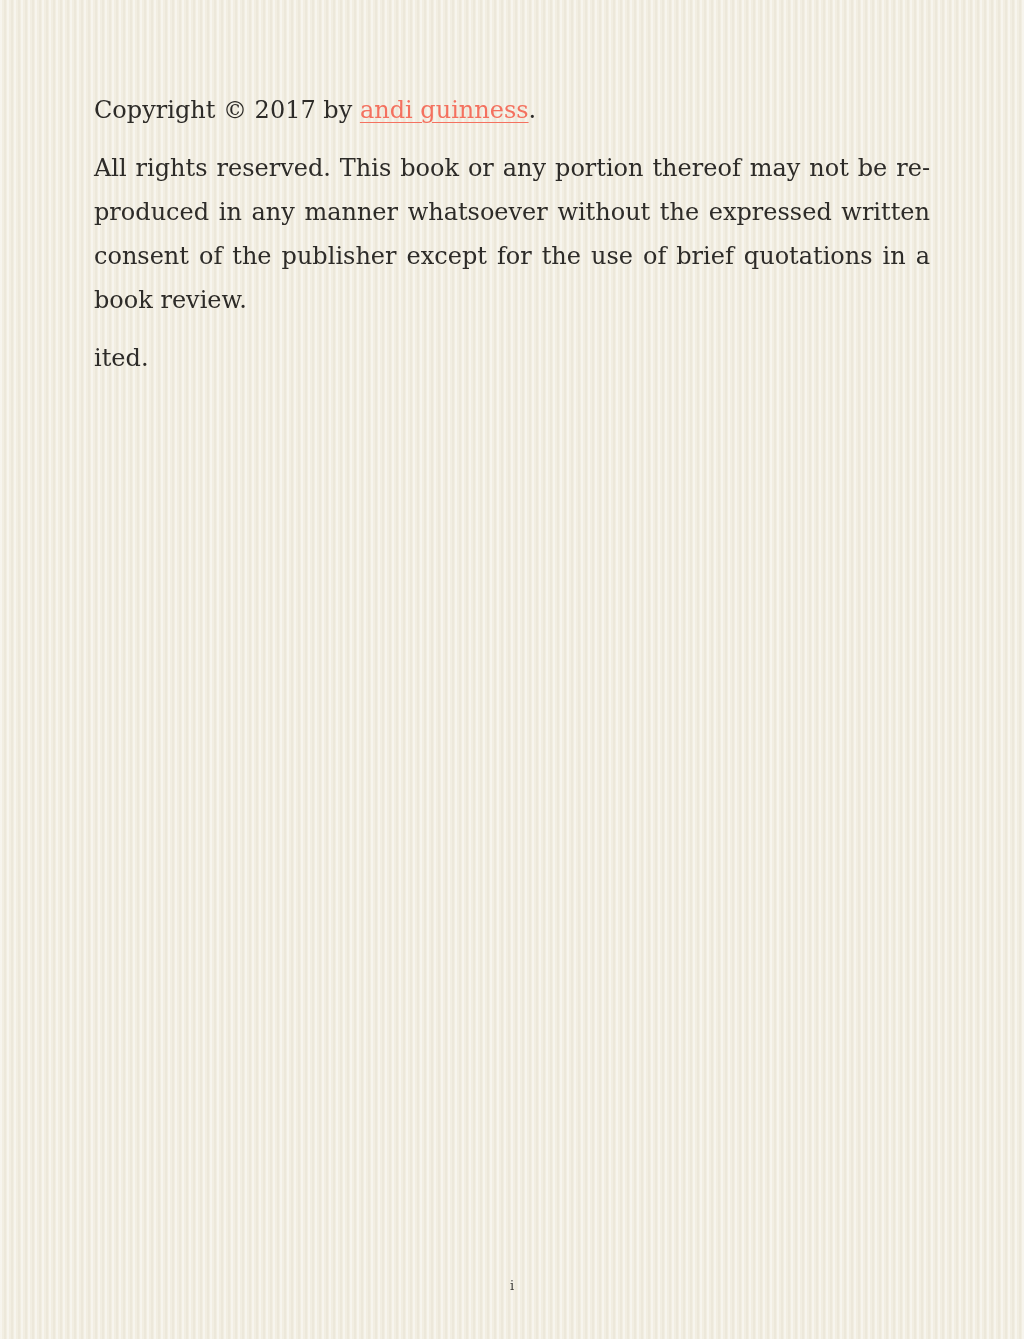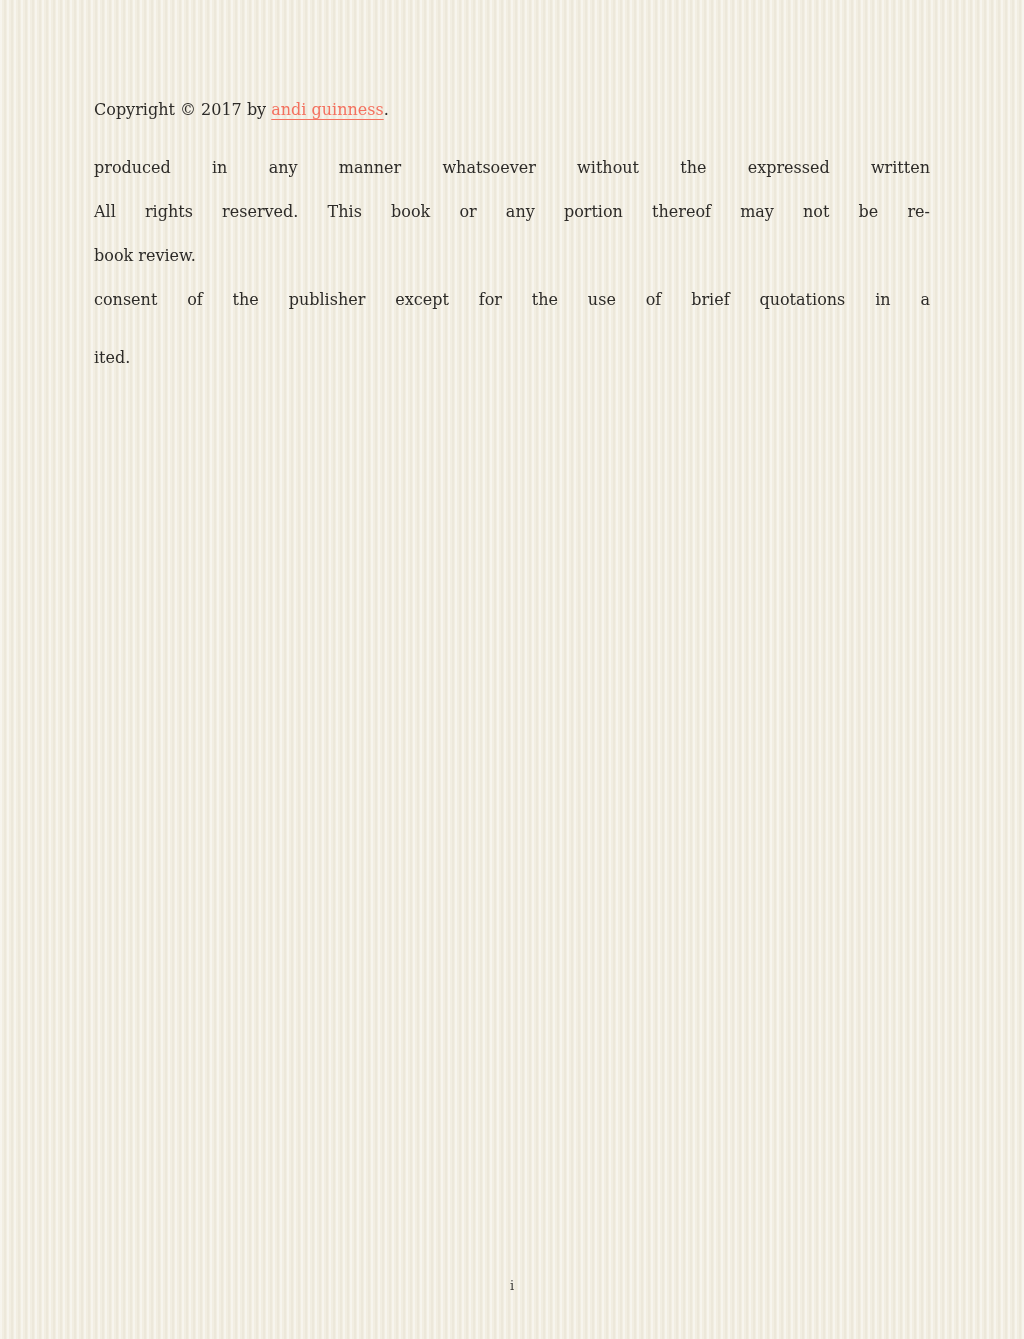--- a/index.html
+++ b/index.html
@@ -18,21 +18,21 @@
       repeating-linear-gradient(90deg,
         rgba(255,255,255,0.40) 0px, rgba(255,255,255,0.40) 2px,
         rgba(255,255,255,0.00) 2px, rgba(255,255,255,0.00) 4px,
         rgba(205,196,172,0.14) 4px, rgba(205,196,172,0.14) 6px,
         rgba(255,255,255,0.00) 6px, rgba(255,255,255,0.00) 7px);
     color: #2d2b28;
     overflow: hidden;
   }
   .para {
     margin: 0 0 14px 0;
-    font-size: 16px;
+    font-size: 24px;
     line-height: 44px;
   }
   .line {
     white-space: nowrap;
     text-align: justify;
     text-align-last: justify;
   }
   .line.last {
     text-align-last: left;
   }
@@ -56,24 +56,24 @@
   }
 </style>
 </head>
 <body>
 
 <div class="page">
 
   <p class="para"><span>Copyright © 2017 by </span><a class="link" href="#">andi guinness</a><span>.</span></p>
 
   <div class="para">
+    <div class="line j">All rights reserved. This book or any portion thereof may not be re-</div>
     <div class="line j">produced in any manner whatsoever without the expressed written</div>
-    <div class="line j">All rights reserved. This book or any portion thereof may not be re-</div>
+    <div class="line j">consent of the publisher except for the use of brief quotations in a</div>
     <div class="line last">book review.</div>
-    <div class="line j">consent of the publisher except for the use of brief quotations in a</div>
   </div>
 
 
   <div class="para">
     <div class="line last">ited.</div>
   </div>
 
   <div class="page-number">i</div>
 
 </div>

